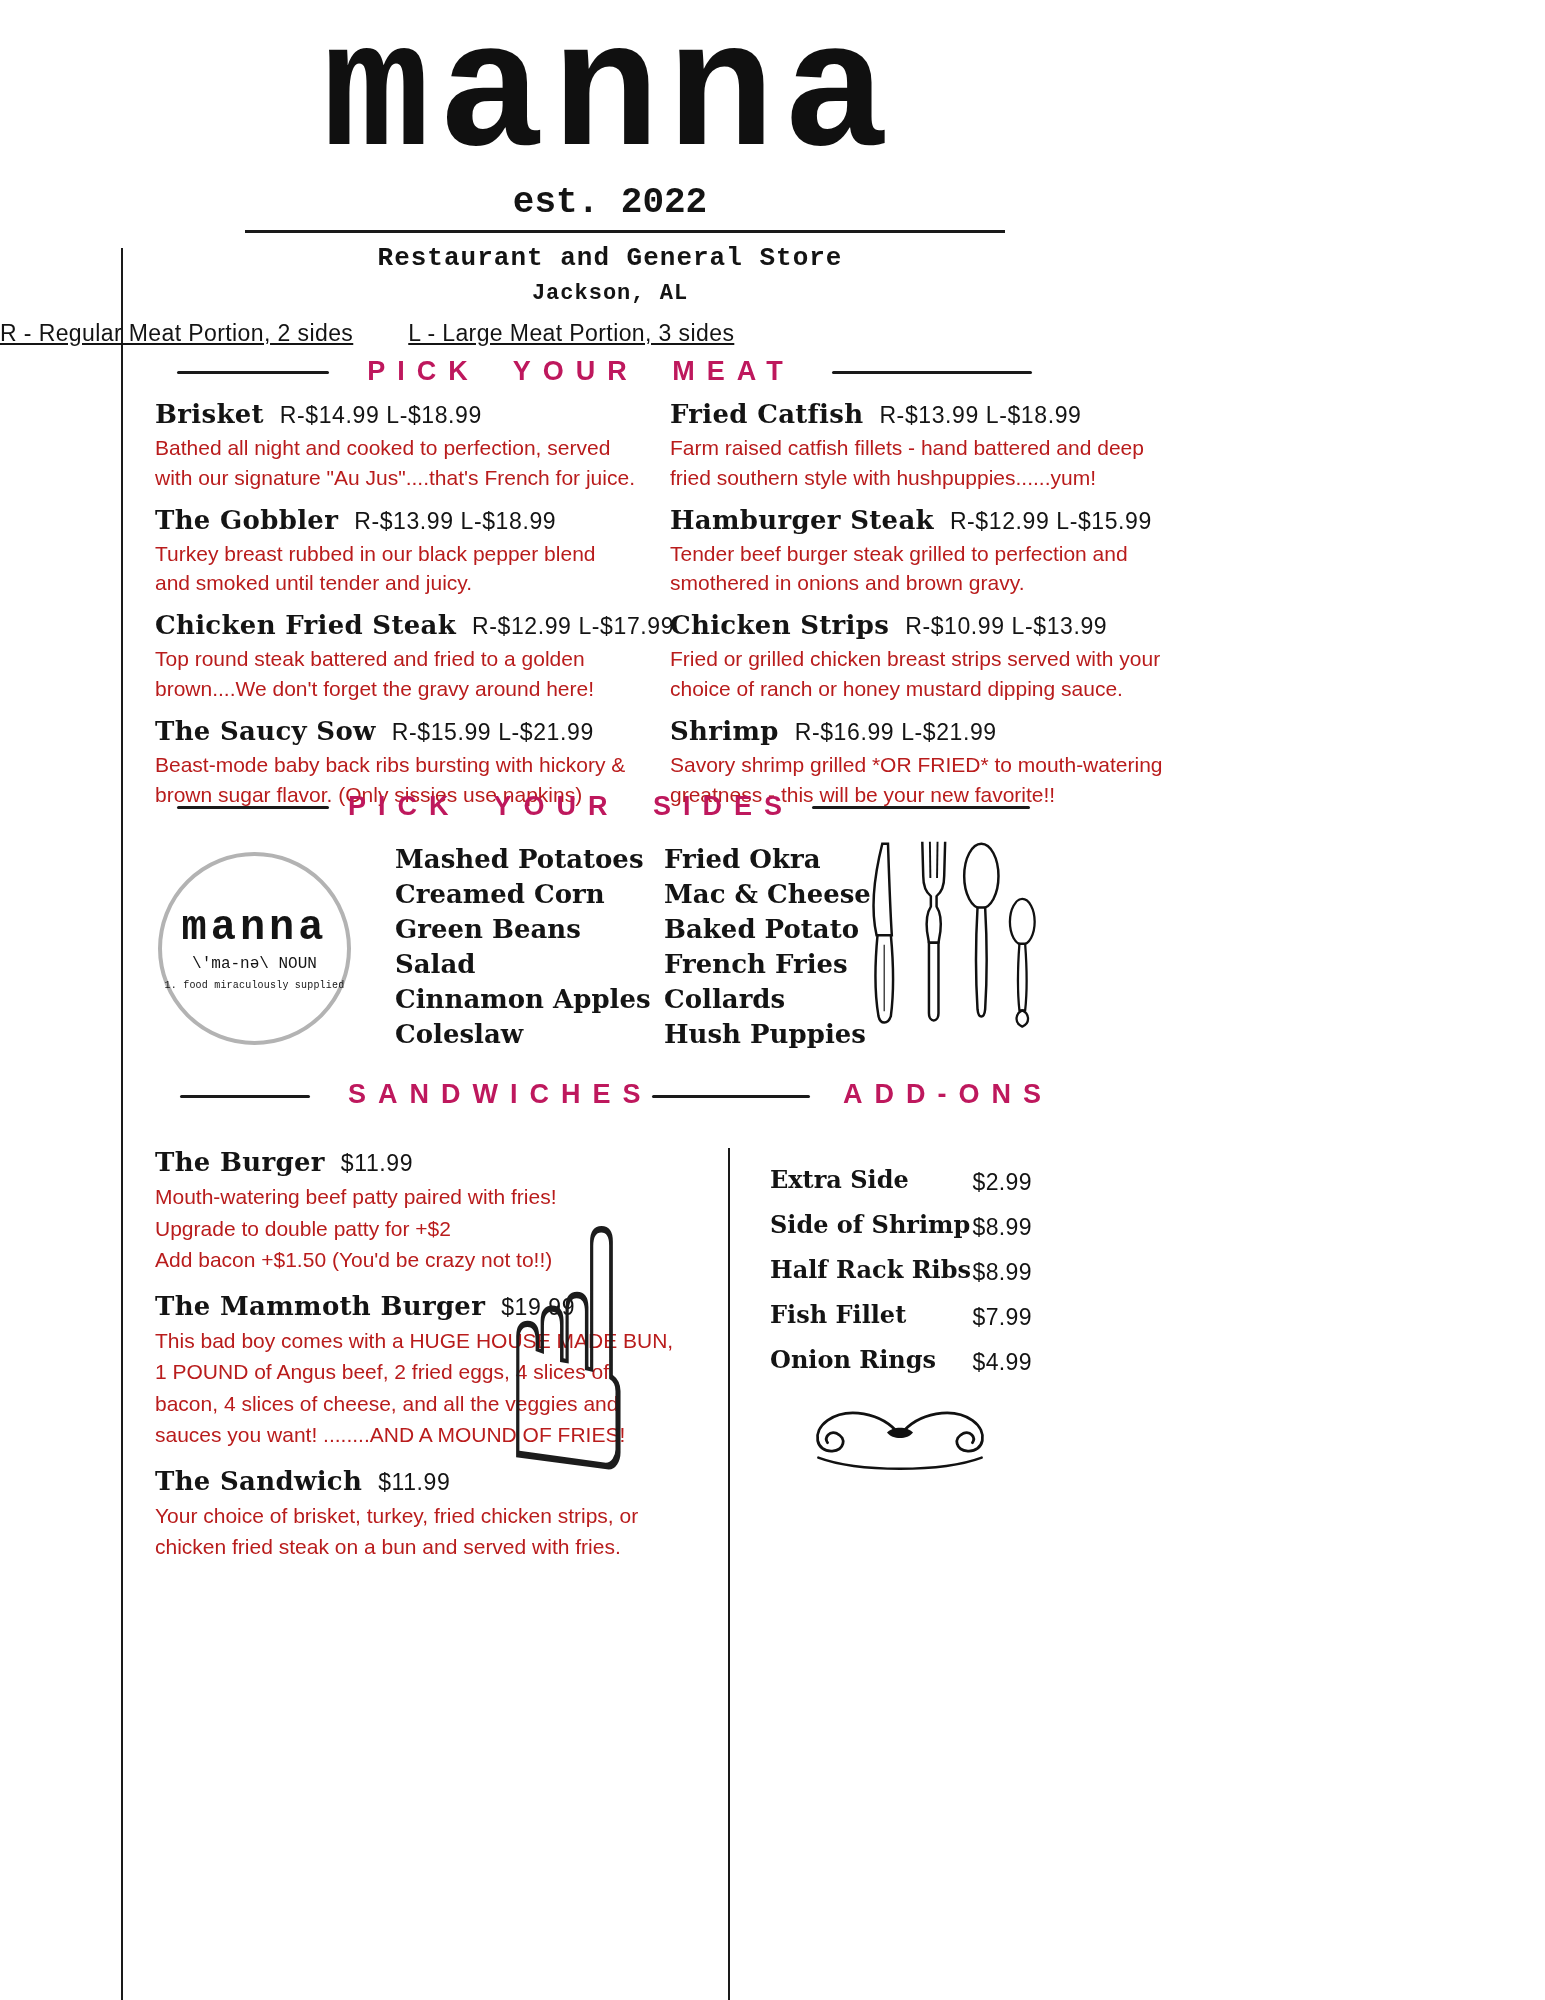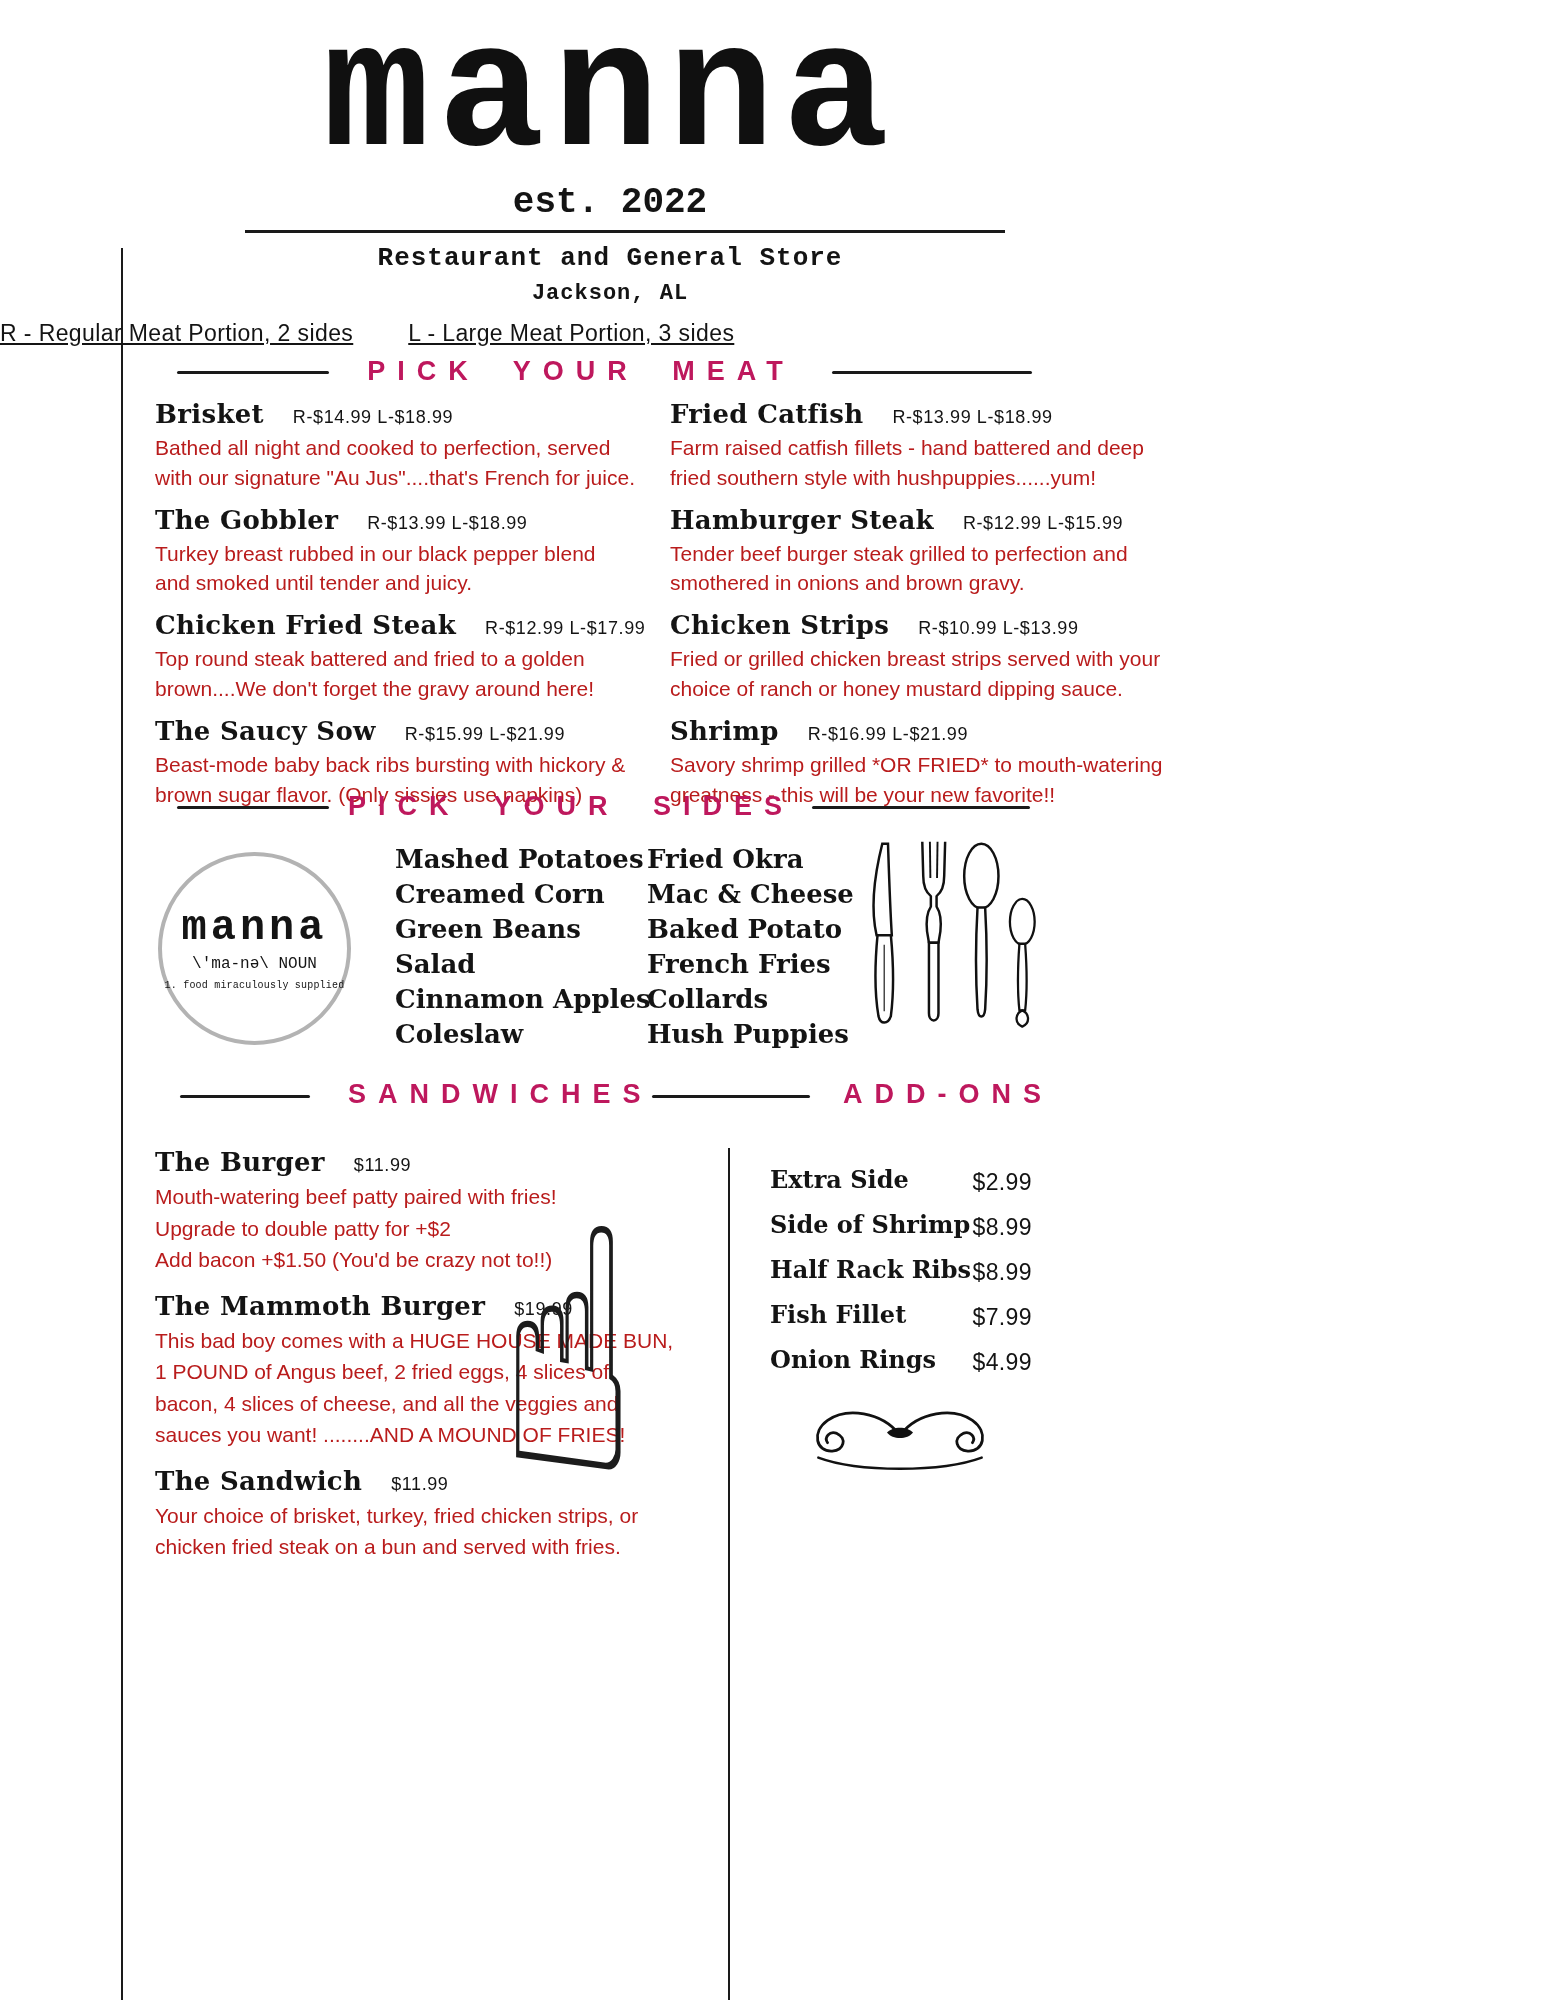--- a/index.html
+++ b/index.html
@@ -35,34 +35,34 @@
   .st-meat  { left:330px; top:356px; width:502px; text-align:center; }
   .st-sides { left:330px; top:791px; width:482px; text-align:center; }
   .st-sw    { left:348px; top:1079px; }
   .st-addons{ left:843px; top:1079px; }
 
   .meat-grid { position:absolute; left:155px; top:398px; width:1235px;
                display:grid; grid-template-columns:515px 1fr; row-gap:11px; }
   .item-head { display:flex; align-items:baseline; }
   .item-name { font-family:"DejaVu Serif","Liberation Serif",serif; font-weight:bold;
                font-size:26px; line-height:32px; letter-spacing:0.3px; white-space:nowrap; }
-  .item-price { font-size:18px; margin-left:29px; letter-spacing:0.6px; white-space:nowrap; }
+  .item-price { font-size:23px; margin-left:16px; letter-spacing:0.6px; white-space:nowrap; }
   .item-desc { font-size:21px; line-height:1.42; margin-top:3px; white-space:pre-line; color:#b91c1c; }
 
   .logo-badge { position:absolute; left:158px; top:852px; width:193px; height:193px;
                 border:4px solid #b3b3b3; border-radius:50%; background:#fff;
                 display:flex; flex-direction:column; align-items:center; justify-content:center;
                 font-family:"Liberation Mono", monospace; text-align:center; }
   .badge-word { font-weight:bold; font-size:42px; letter-spacing:4px; line-height:1.05; }
   .badge-pron { font-size:16px; margin-top:5px; }
   .badge-def  { font-size:10px; margin-top:7px; letter-spacing:0.2px; }
 
   .sides-col { position:absolute; top:843px; }
   .sides-col-1 { left:395px; }
-  .sides-col-2 { left:647px; }
+  .sides-col-2 { left:664px; }
   .side-item { font-family:"DejaVu Serif","Liberation Serif",serif; font-weight:bold;
                font-size:26px; line-height:33px; margin-bottom:2px; white-space:nowrap; }
 
   .cutlery { position:absolute; left:848px; top:836px; width:200px; height:205px; }
 
   .sandwiches { position:absolute; left:155px; top:1146px; width:520px; }
   .sw-item { margin-bottom:14px; }
   .sw-item .item-desc { line-height:1.5; }
 
   .hand { position:absolute; left:500px; top:1185px; font-family:"DejaVu Sans", sans-serif;

